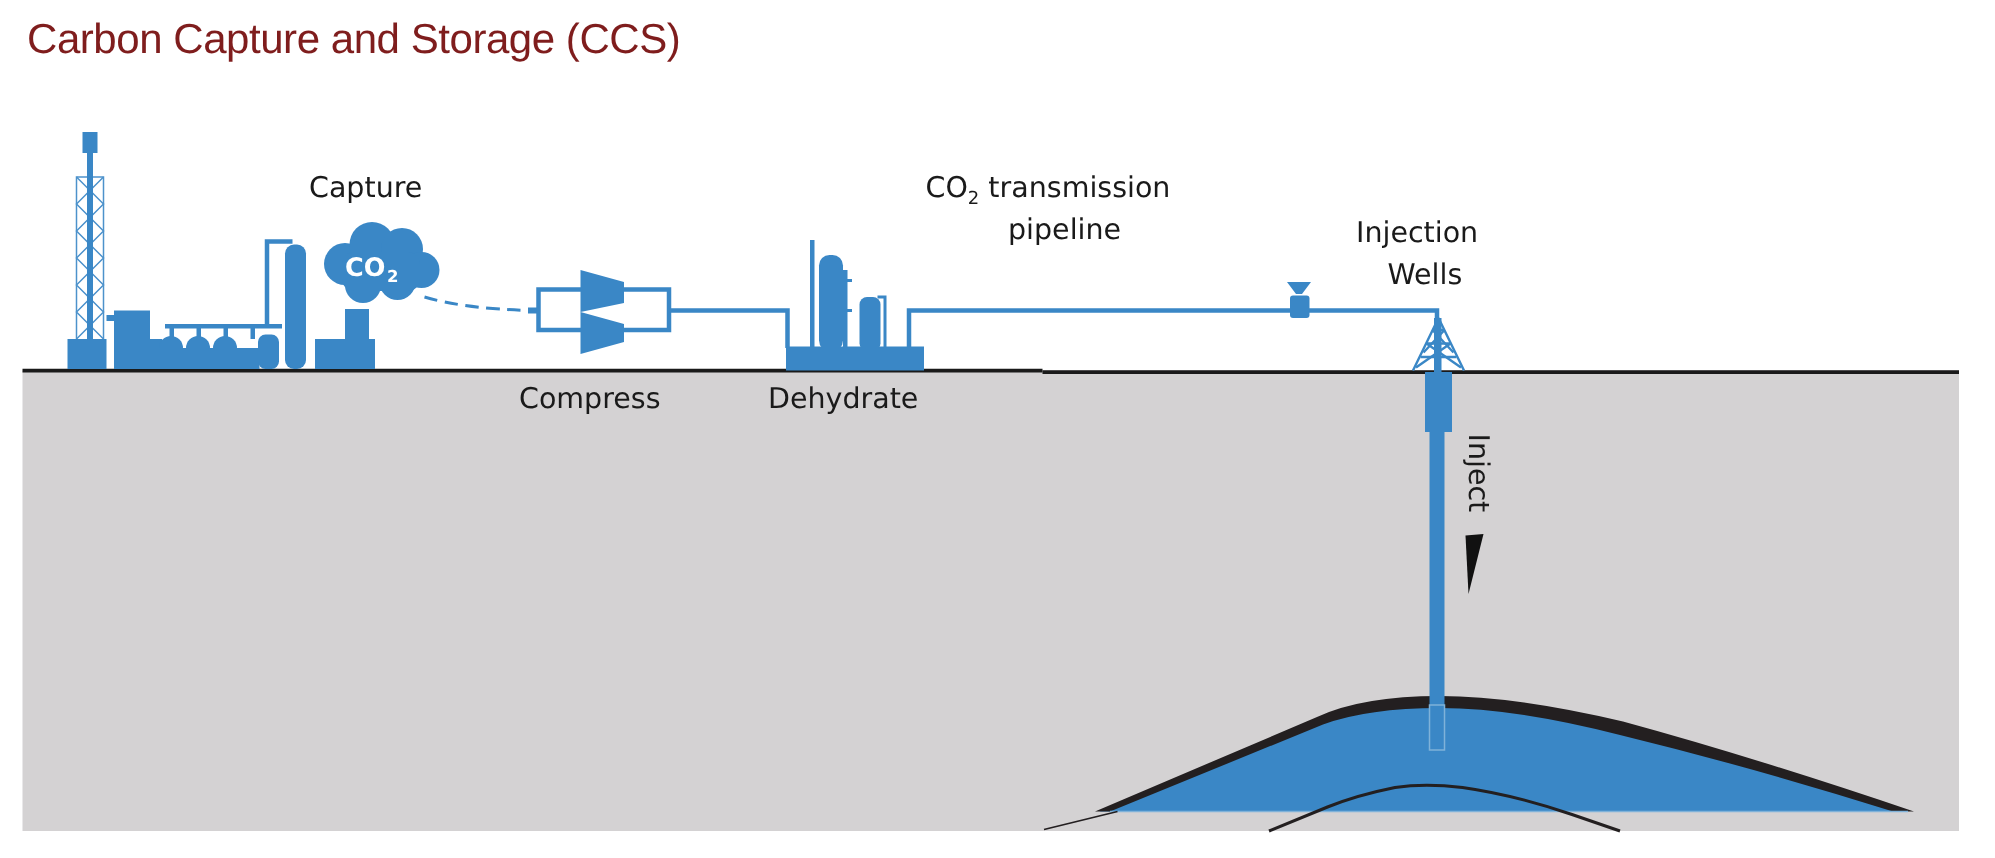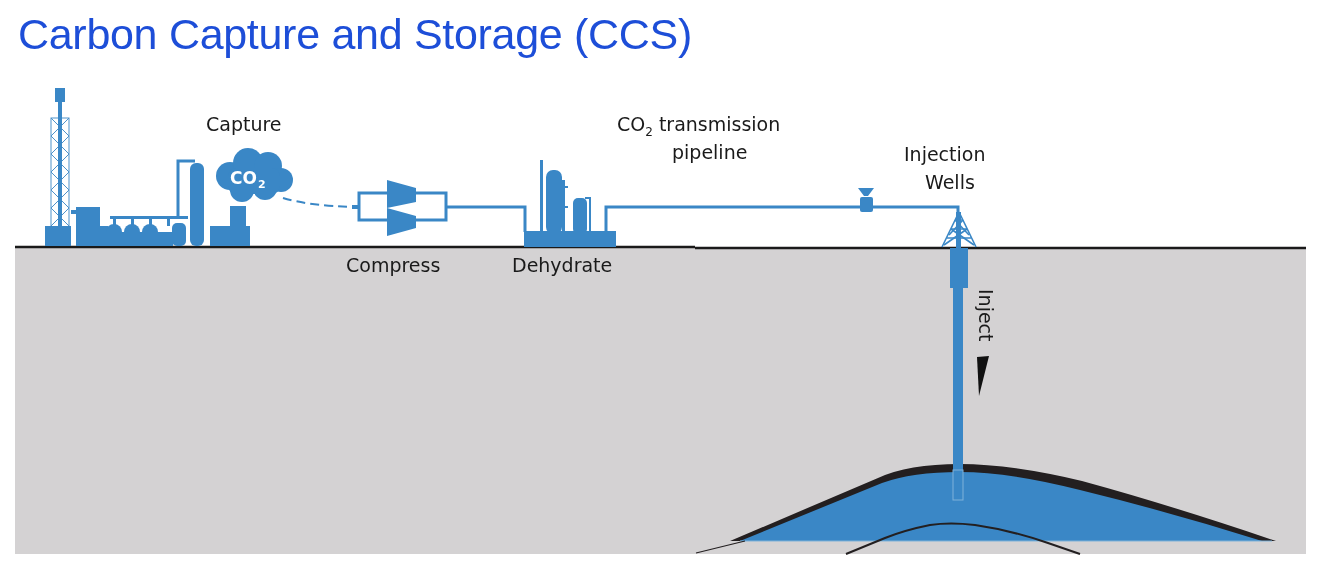--- a/index.html
+++ b/index.html
@@ -1,17 +1,17 @@
 <!DOCTYPE html>
 <html><head>
 <meta charset="utf-8">
 <style>
   html, body { margin: 0; padding: 0; background: #ffffff; }
   body { width: 1330px; height: 572px; position: relative; overflow: hidden; font-family: "Liberation Sans", sans-serif; }
-  .title { position: absolute; left: 18px; top: 10px; font-size: 43px; color: #1d4ed8; font-family: "Liberation Sans", sans-serif; letter-spacing: -0.3px; white-space: nowrap; }
+  .title { position: absolute; left: 18px; top: 10px; font-size: 28px; color: #7f1d1d; font-family: "Liberation Sans", sans-serif; letter-spacing: -0.3px; white-space: nowrap; }
   svg.diagram { position: absolute; left: 0; top: 0; }
   .lbl { font-family: "DejaVu Sans", sans-serif; font-size: 19px; fill: #1a1a1a; }
   .co2txt { font-family: "DejaVu Sans", sans-serif; font-weight: bold; fill: #ffffff; }
 </style>
 </head>
 <body>
 
 <div class="title">Carbon Capture and Storage (CCS)</div>
 
 <svg class="diagram" width="1330" height="572" viewBox="0 0 1330 572">

